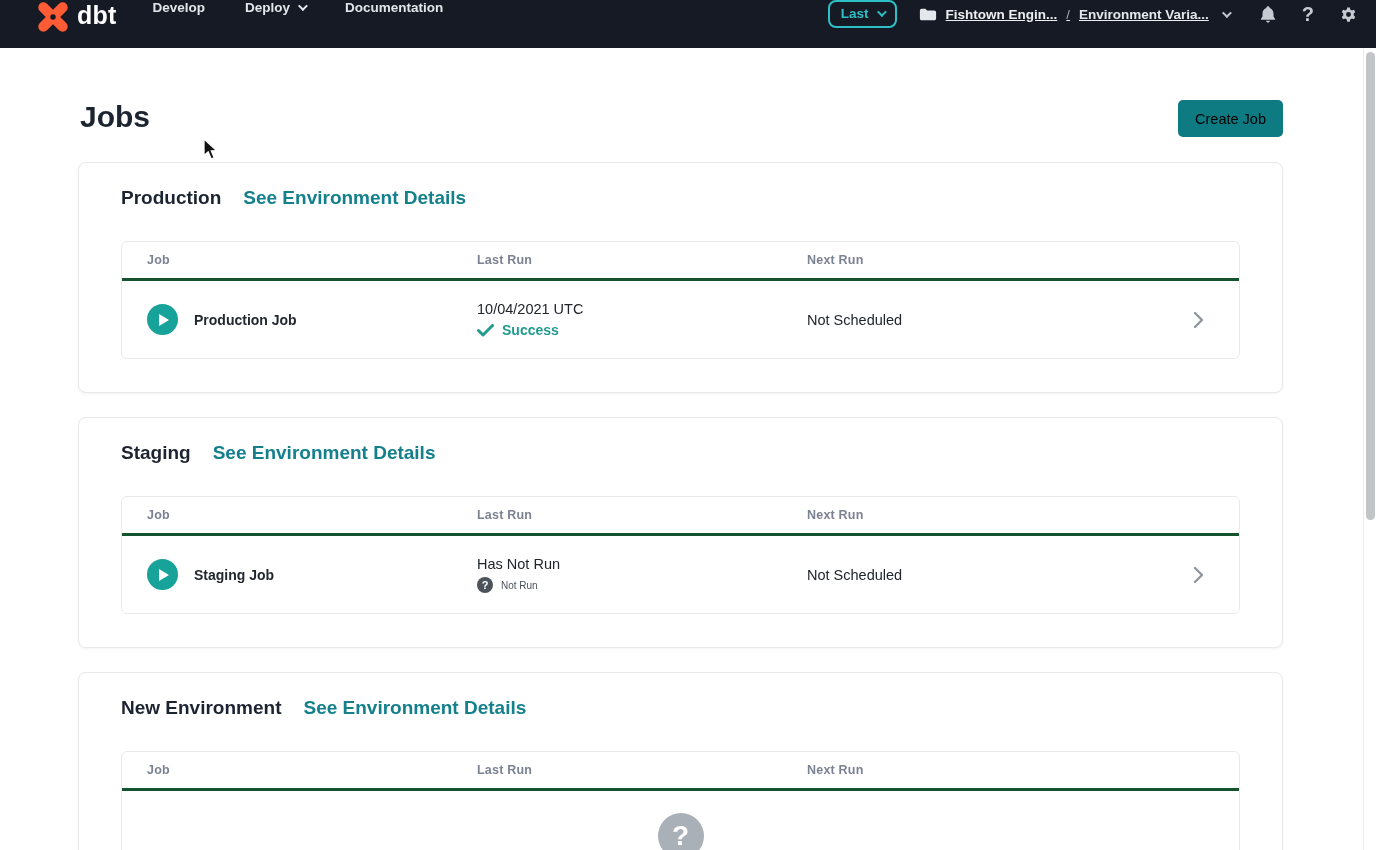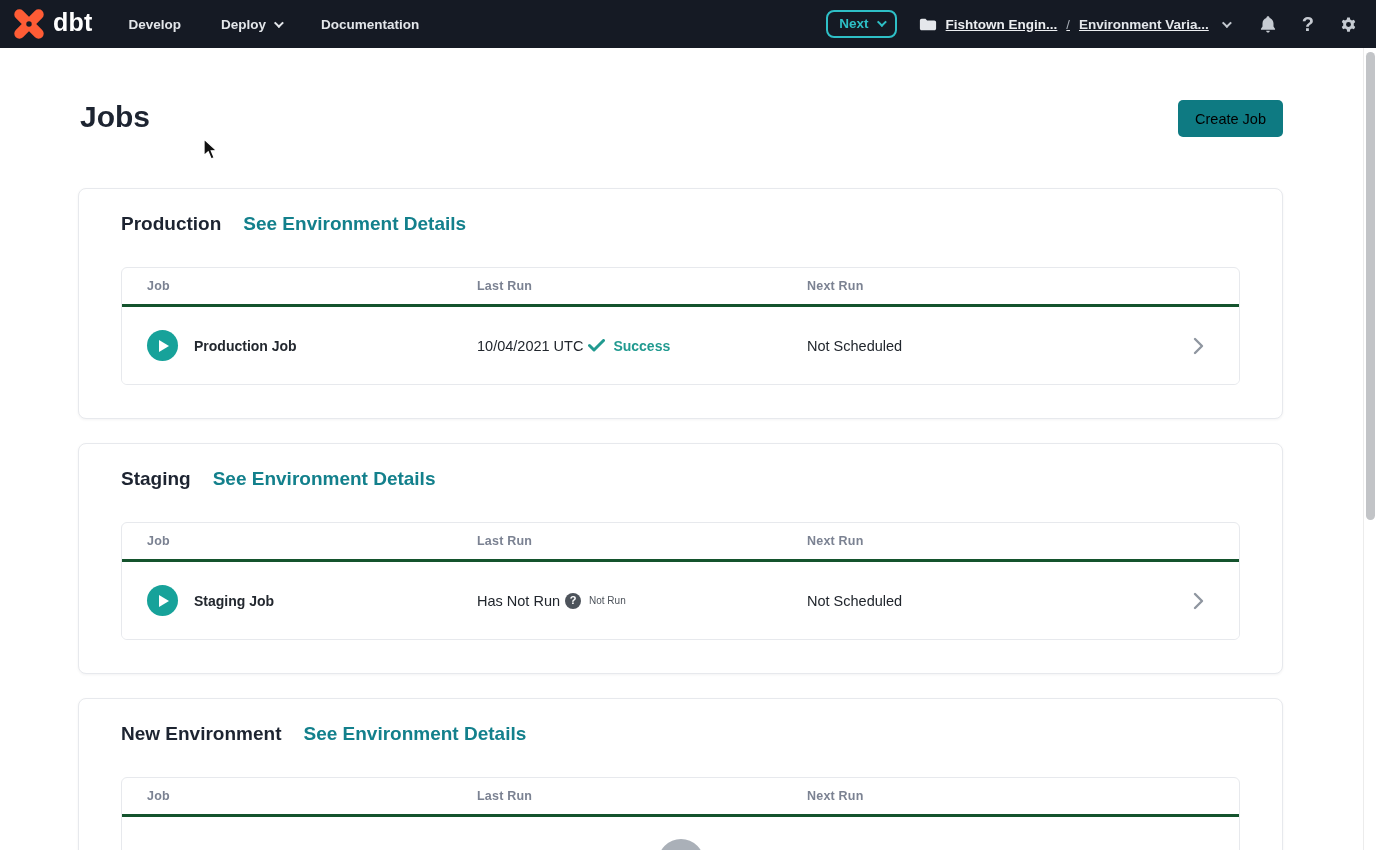--- a/index.html
+++ b/index.html
@@ -4,21 +4,21 @@
 <style>
   * { margin:0; padding:0; box-sizing:border-box; }
   html,body { width:1376px; height:850px; overflow:hidden; }
   body {
     font-family:"Liberation Sans","DejaVu Sans",sans-serif;
     background:#ffffff; color:#222834; position:relative;
   }
   
   .nav {
     height:48px; background:var(--nav-bg,#151a24);
-    display:flex; align-items:center; padding:0 18px 0 12px;
+    display:flex; align-items:flex-start; padding:0 18px 0 36px;
   }
   .brand { display:flex; align-items:center; gap:7px; margin-right:36px; }
   .brand-text { color:#ffffff; font-weight:700; font-size:25px; letter-spacing:0.2px; line-height:1; padding-bottom:3px;}
   .nav-links { display:flex; align-items:center; gap:40px; }
   .nav-link { color:#e3e6ea; font-size:13.5px; font-weight:700; cursor:pointer; display:flex; align-items:center; gap:8px; }
   .chev-down {
     width:7px; height:7px; border-right:2px solid currentColor; border-bottom:2px solid currentColor;
     transform:rotate(45deg) translateY(-2px); display:inline-block;
   }
   .nav-right { margin-left:auto; display:flex; align-items:center; gap:22px; }
@@ -41,21 +41,21 @@
   .page-title { font-size:30px; font-weight:700; color:#1d2431; margin-left:2px; }
   .btn-primary {
     background:var(--teal-dark,#0e7a82); color:#000000; border:none; border-radius:5px;
     height:37px; padding:0 17px; font-size:14.5px; font-weight:400; cursor:pointer;
     font-family:inherit;
   }
   .card {
     background:#ffffff; border:1px solid #e7e9ed; border-radius:8px;
     box-shadow:0 1px 3px rgba(20,25,40,0.05); margin-top:24px; padding:24px 42px 33px 42px;
   }
-  .card:first-of-type { margin-top:51px; }
+  .card:first-of-type { margin-top:25px; }
   .card-head { display:flex; align-items:center; gap:22px; margin-bottom:32px; }
   .env-name { font-size:19px; font-weight:700; color:#1d2431; }
   .env-link { font-size:19px; font-weight:700; color:var(--teal-link,#13808c); cursor:pointer; text-decoration:none; }
   .jobs-table { border:1px solid #e7e9ed; border-radius:6px; overflow:hidden; }
   .t-head {
     display:grid; grid-template-columns:330px 330px 1fr 46px; align-items:center;
     height:39px; border-bottom:3px solid #14532d; padding-left:25px;
     color:#7b8292; font-size:12.5px; font-weight:600; letter-spacing:0.2px;
   }
   .t-row {
@@ -65,21 +65,21 @@
   .job-cell { display:flex; align-items:center; gap:16px; }
   .play-btn {
     width:31px; height:31px; border-radius:50%; background:var(--teal-play,#17a29a);
     display:flex; align-items:center; justify-content:center; cursor:pointer; border:none; flex:0 0 auto;
   }
   .play-tri {
     width:0; height:0; border-left:10px solid #ffffff;
     border-top:6.5px solid transparent; border-bottom:6.5px solid transparent; margin-left:3px;
   }
   .job-name { font-size:14px; font-weight:700; color:#23282f; }
-  .lastrun-cell { display:flex; gap:5px; }
+  .lastrun-cell { display:flex; flex-direction:column; gap:5px; }
   .lastrun-date { font-size:14.5px; font-weight:500; color:#21262d; }
   .status-line { display:flex; align-items:center; gap:8px; }
   .status-success { color:var(--teal-success,#219a90); font-size:14px; font-weight:600; }
   .status-notrun { color:#4d535b; font-size:10px; font-weight:500; }
   .q-circle {
     width:16px; height:16px; border-radius:50%; background:#4d535b; color:#ffffff;
     font-size:11px; font-weight:700; display:flex; align-items:center; justify-content:center; line-height:1;
   }
   .nextrun-cell { font-size:14.5px; font-weight:500; color:#21262d; }
   .row-chev { color:#8f96a0; cursor:pointer; display:flex; align-items:center; justify-content:flex-start; }
@@ -128,21 +128,21 @@
       <span>Deploy</span>
       <i class="chev-down"></i>
     </span>
     <span class="nav-link">
       <span>Documentation</span>
     </span>
   </nav>
 
   <div class="nav-right">
     <span class="beta-badge">
-      <span>Next</span>
+      <span>Last</span>
       <i class="chev-down"></i>
     </span>
 
     <span class="crumbs">
       <span class="nav-icon">
         <svg width="18" height="15" viewBox="0 0 20 16" fill="#e4e7eb">
           <path d="M1 3.5 C1 2.4 1.9 1.5 3 1.5 L7.2 1.5 L9 3.6 L17 3.6 C18.1 3.6 19 4.5 19 5.6 L19 12.5 C19 13.6 18.1 14.5 17 14.5 L3 14.5 C1.9 14.5 1 13.6 1 12.5 Z"></path>
         </svg>
       </span>
       <span class="crumb-account">Fishtown Engin...</span>

